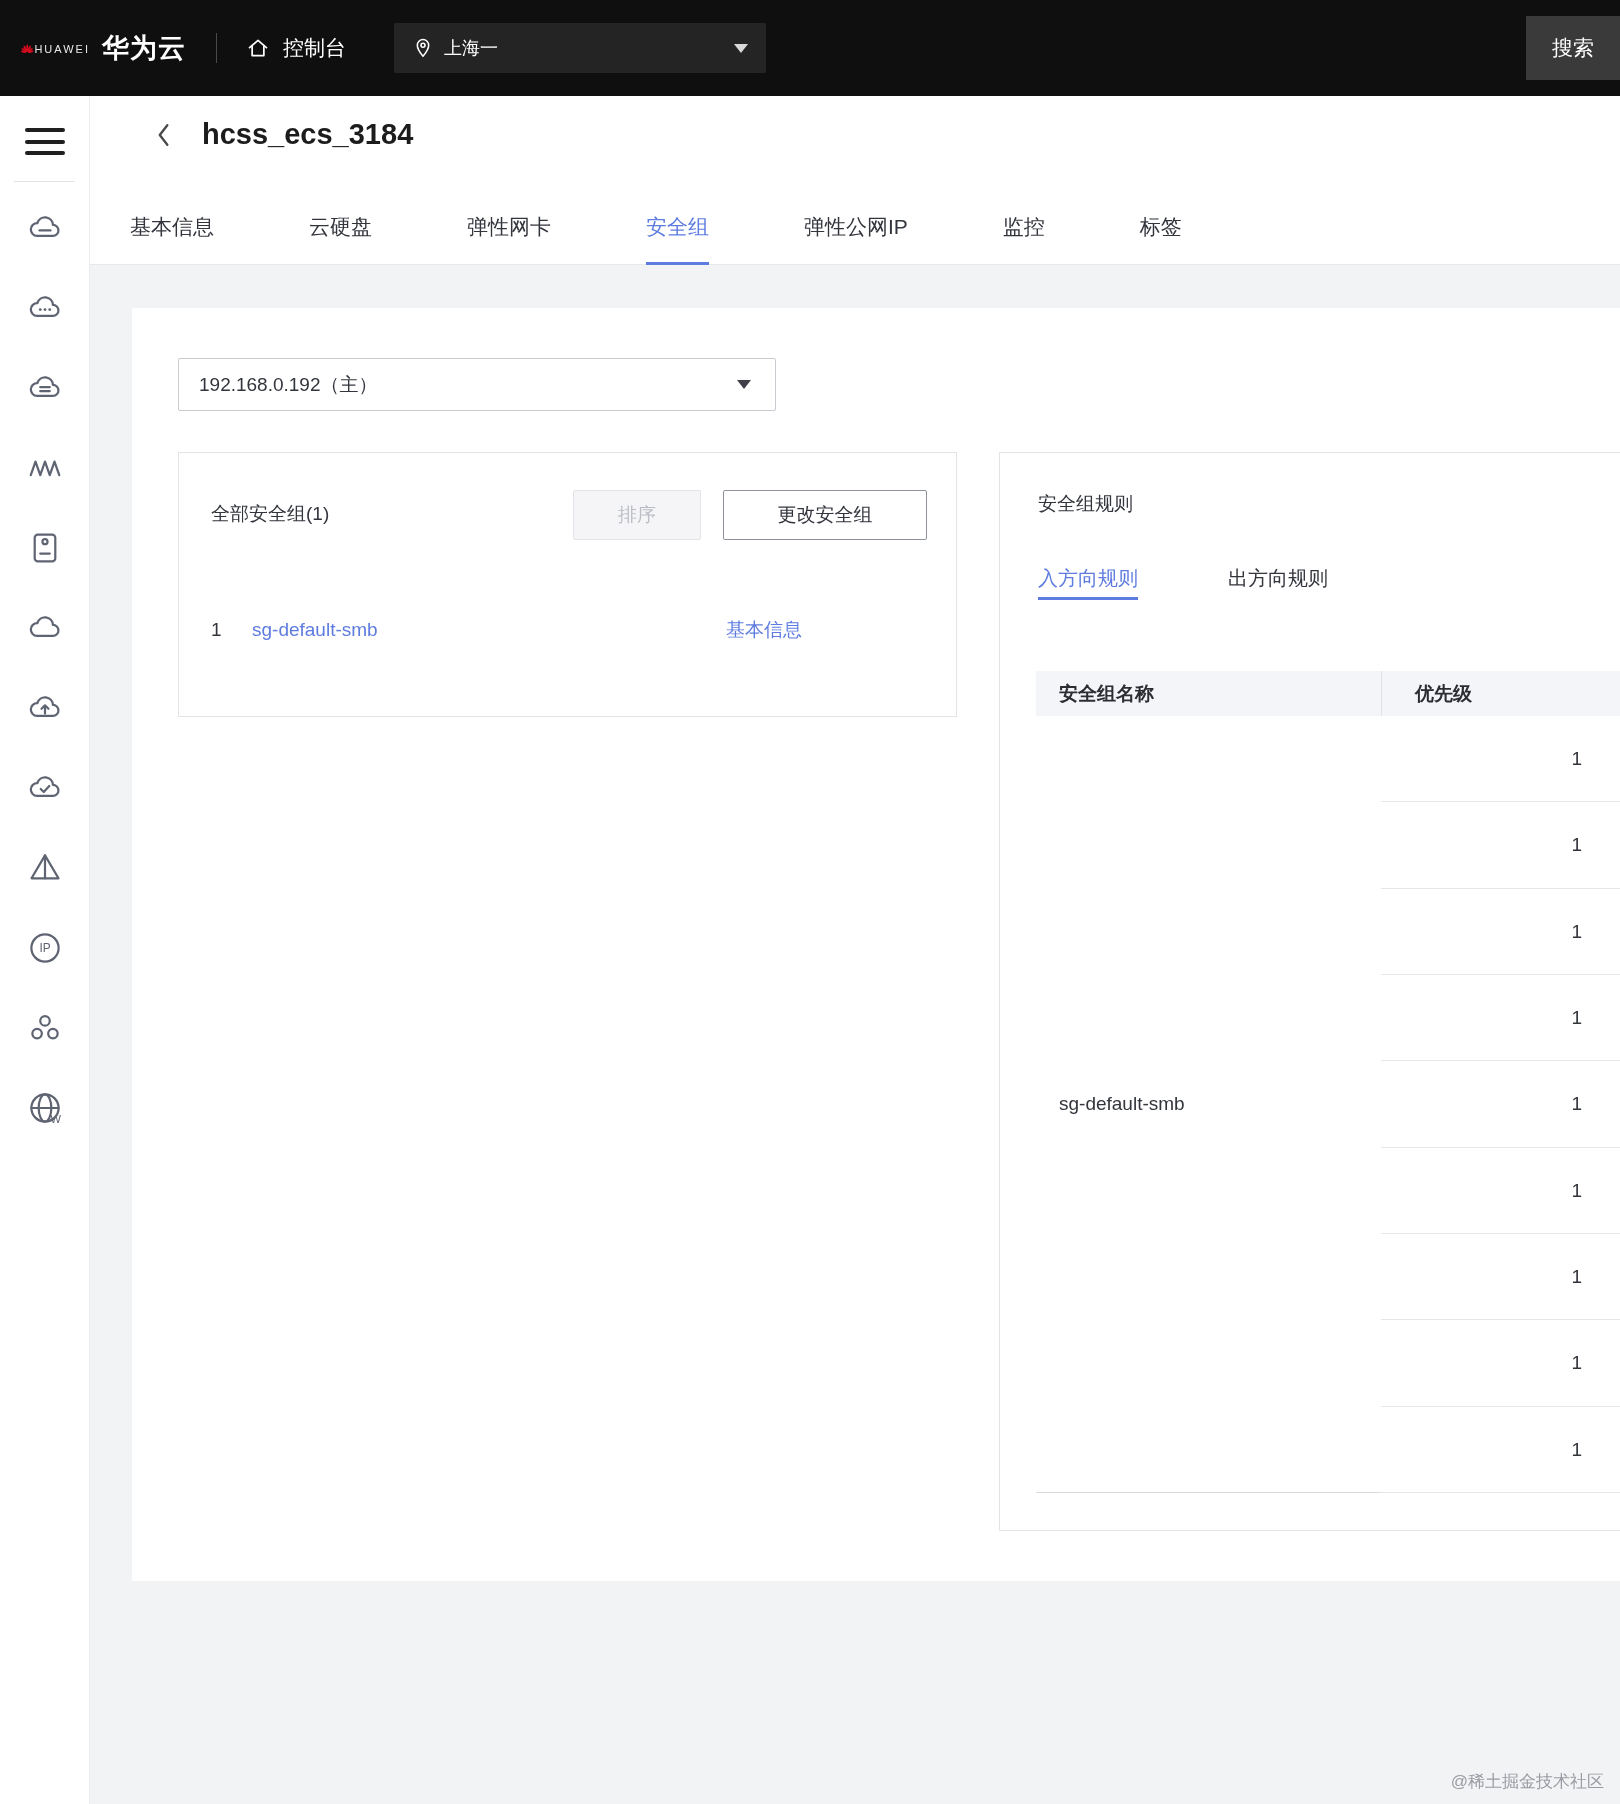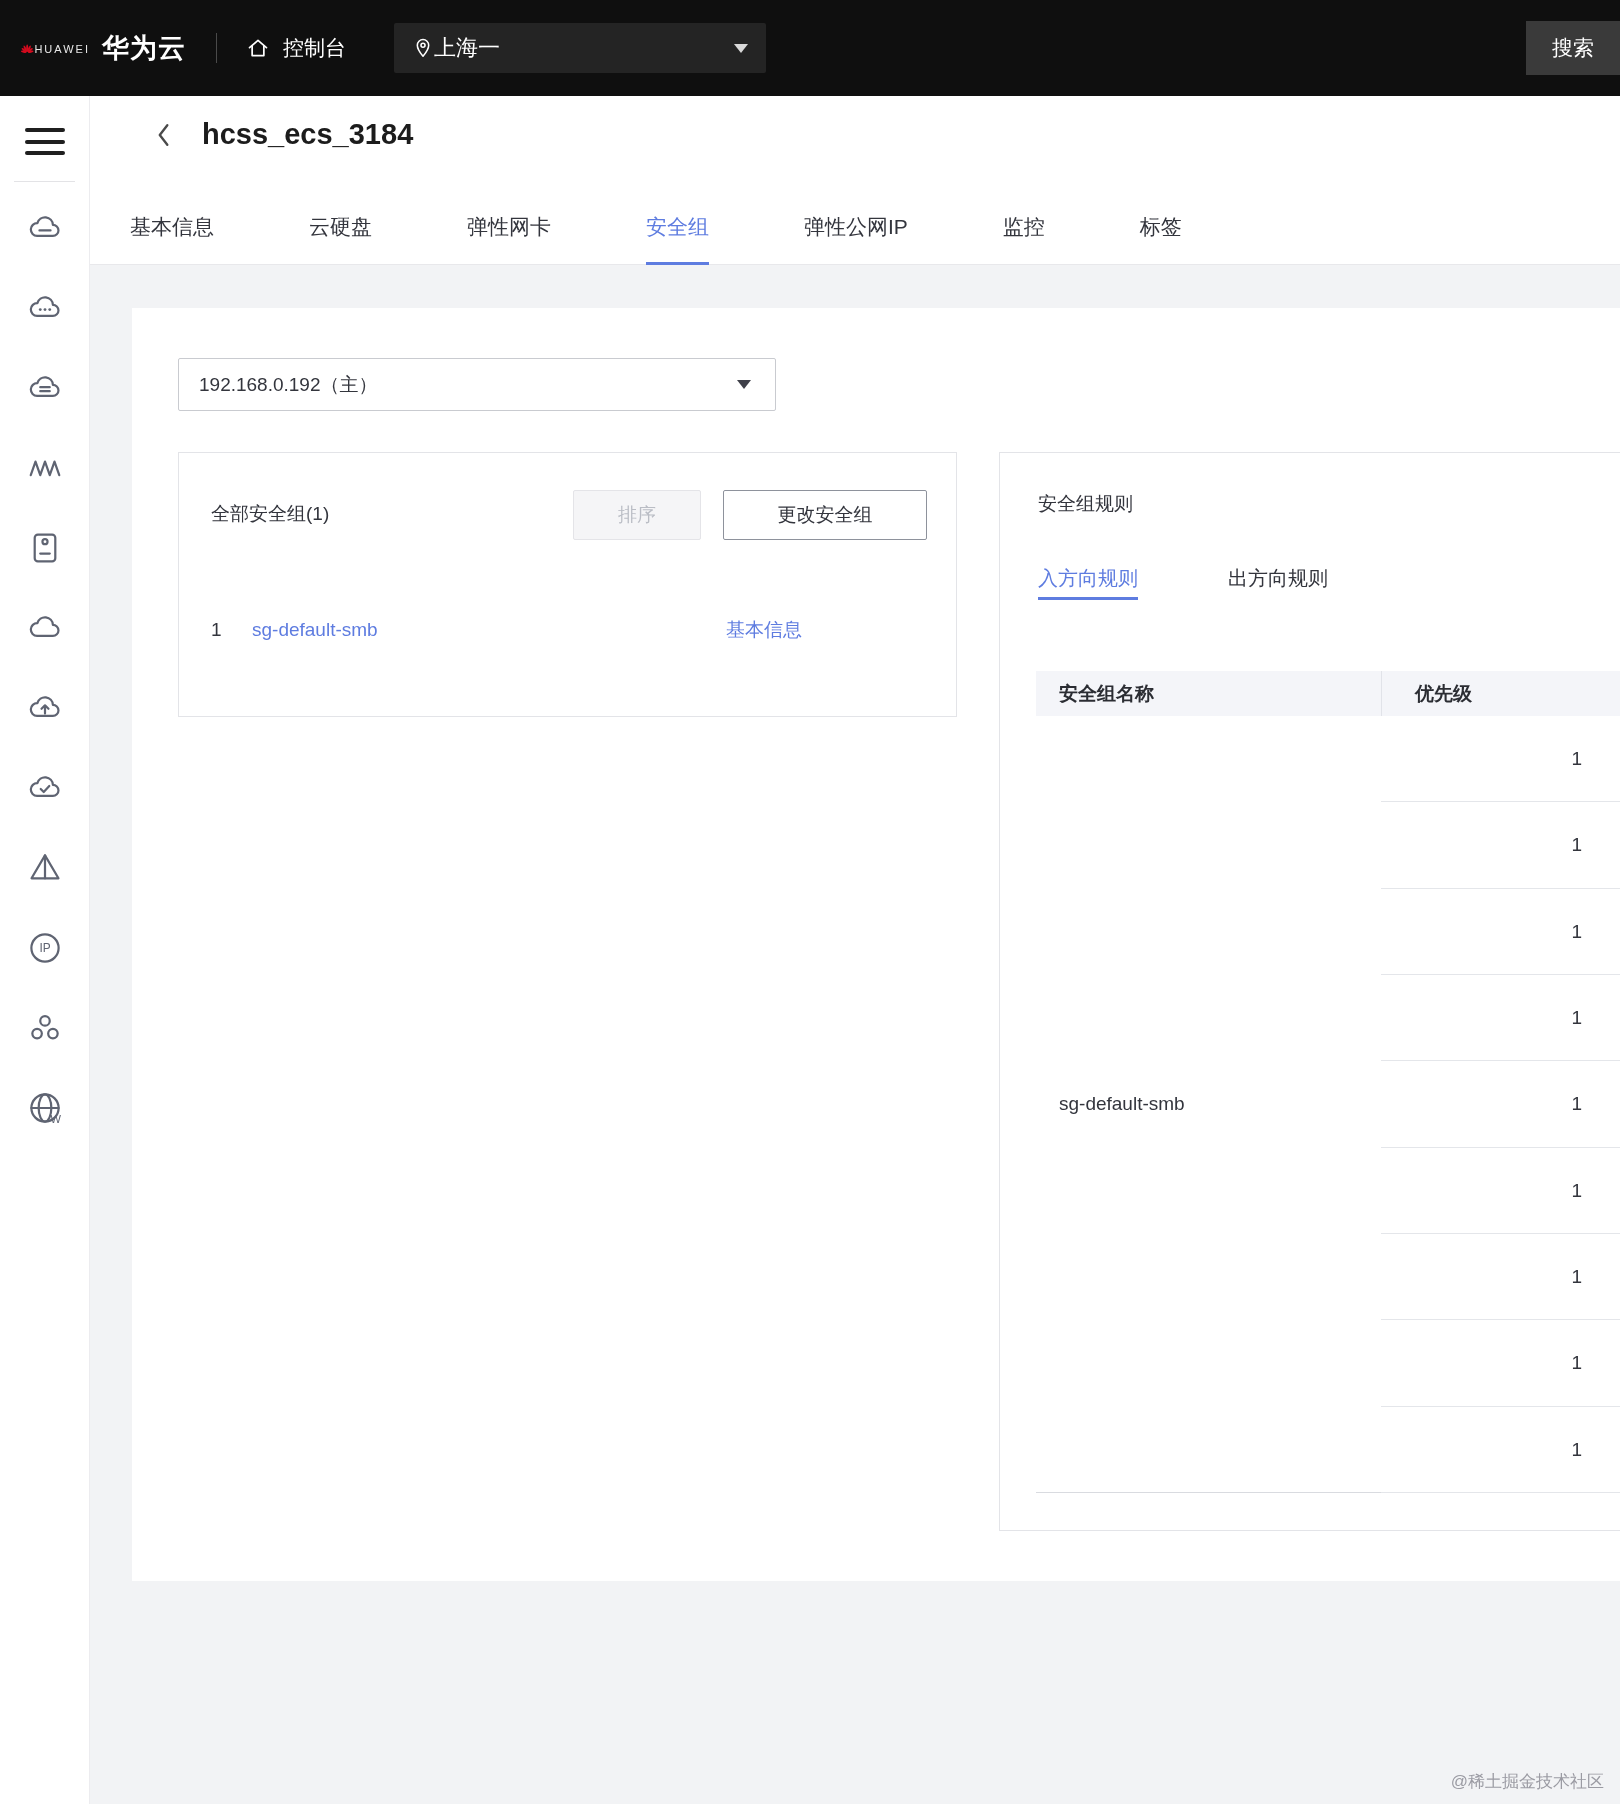--- a/index.html
+++ b/index.html
@@ -20,28 +20,28 @@
   .logo-block { margin-left:20px; display:flex; align-items:center; width:70px; }
   .logo-label { color:#e8e8e8; font-size:11px; letter-spacing:2px; margin-top:1px; }
   .brand { color:#fff; font-size:27px; font-weight:bold; margin-left:12px; letter-spacing:1px; }
   .top-divider { width:1px; height:30px; background:#4a4a4a; margin:0 28px 0 30px; }
   .console-group { display:flex; align-items:center; gap:12px; cursor:pointer; }
   .console-label { color:#fff; font-size:21px; }
   .region-pill {
     margin-left:48px; width:372px; height:50px; background:#242424; border-radius:2px;
     display:flex; align-items:center; padding:0 18px; cursor:pointer;
   }
-  .region-label { color:#fff; font-size:22px; margin-left:0; }
+  .region-label { color:#fff; font-size:18px; margin-left:10px; }
   .caret-down-light {
     margin-left:auto; width:0; height:0;
     border-left:7px solid transparent; border-right:7px solid transparent; border-top:9px solid #d9d9d9;
   }
   .top-spacer { flex:1; }
   .search-btn {
-    width:94px; height:54px; background:#3a3a3a; color:#fff; font-size:21px;
+    width:94px; height:64px; background:#3a3a3a; color:#fff; font-size:21px;
     display:flex; align-items:center; justify-content:center; cursor:pointer;
   }
 
   
   .sidebar {
     position:absolute; left:0; top:96px; width:90px; height:1708px;
     background:#fff; border-right:1px solid #ececef;
   }
   .hamburger { width:40px; height:27px; margin:32px auto 0; display:flex; flex-direction:column; justify-content:space-between; cursor:pointer; }
   .hamburger span { display:block; height:4px; background:#1f1f1f; border-radius:2px; }

